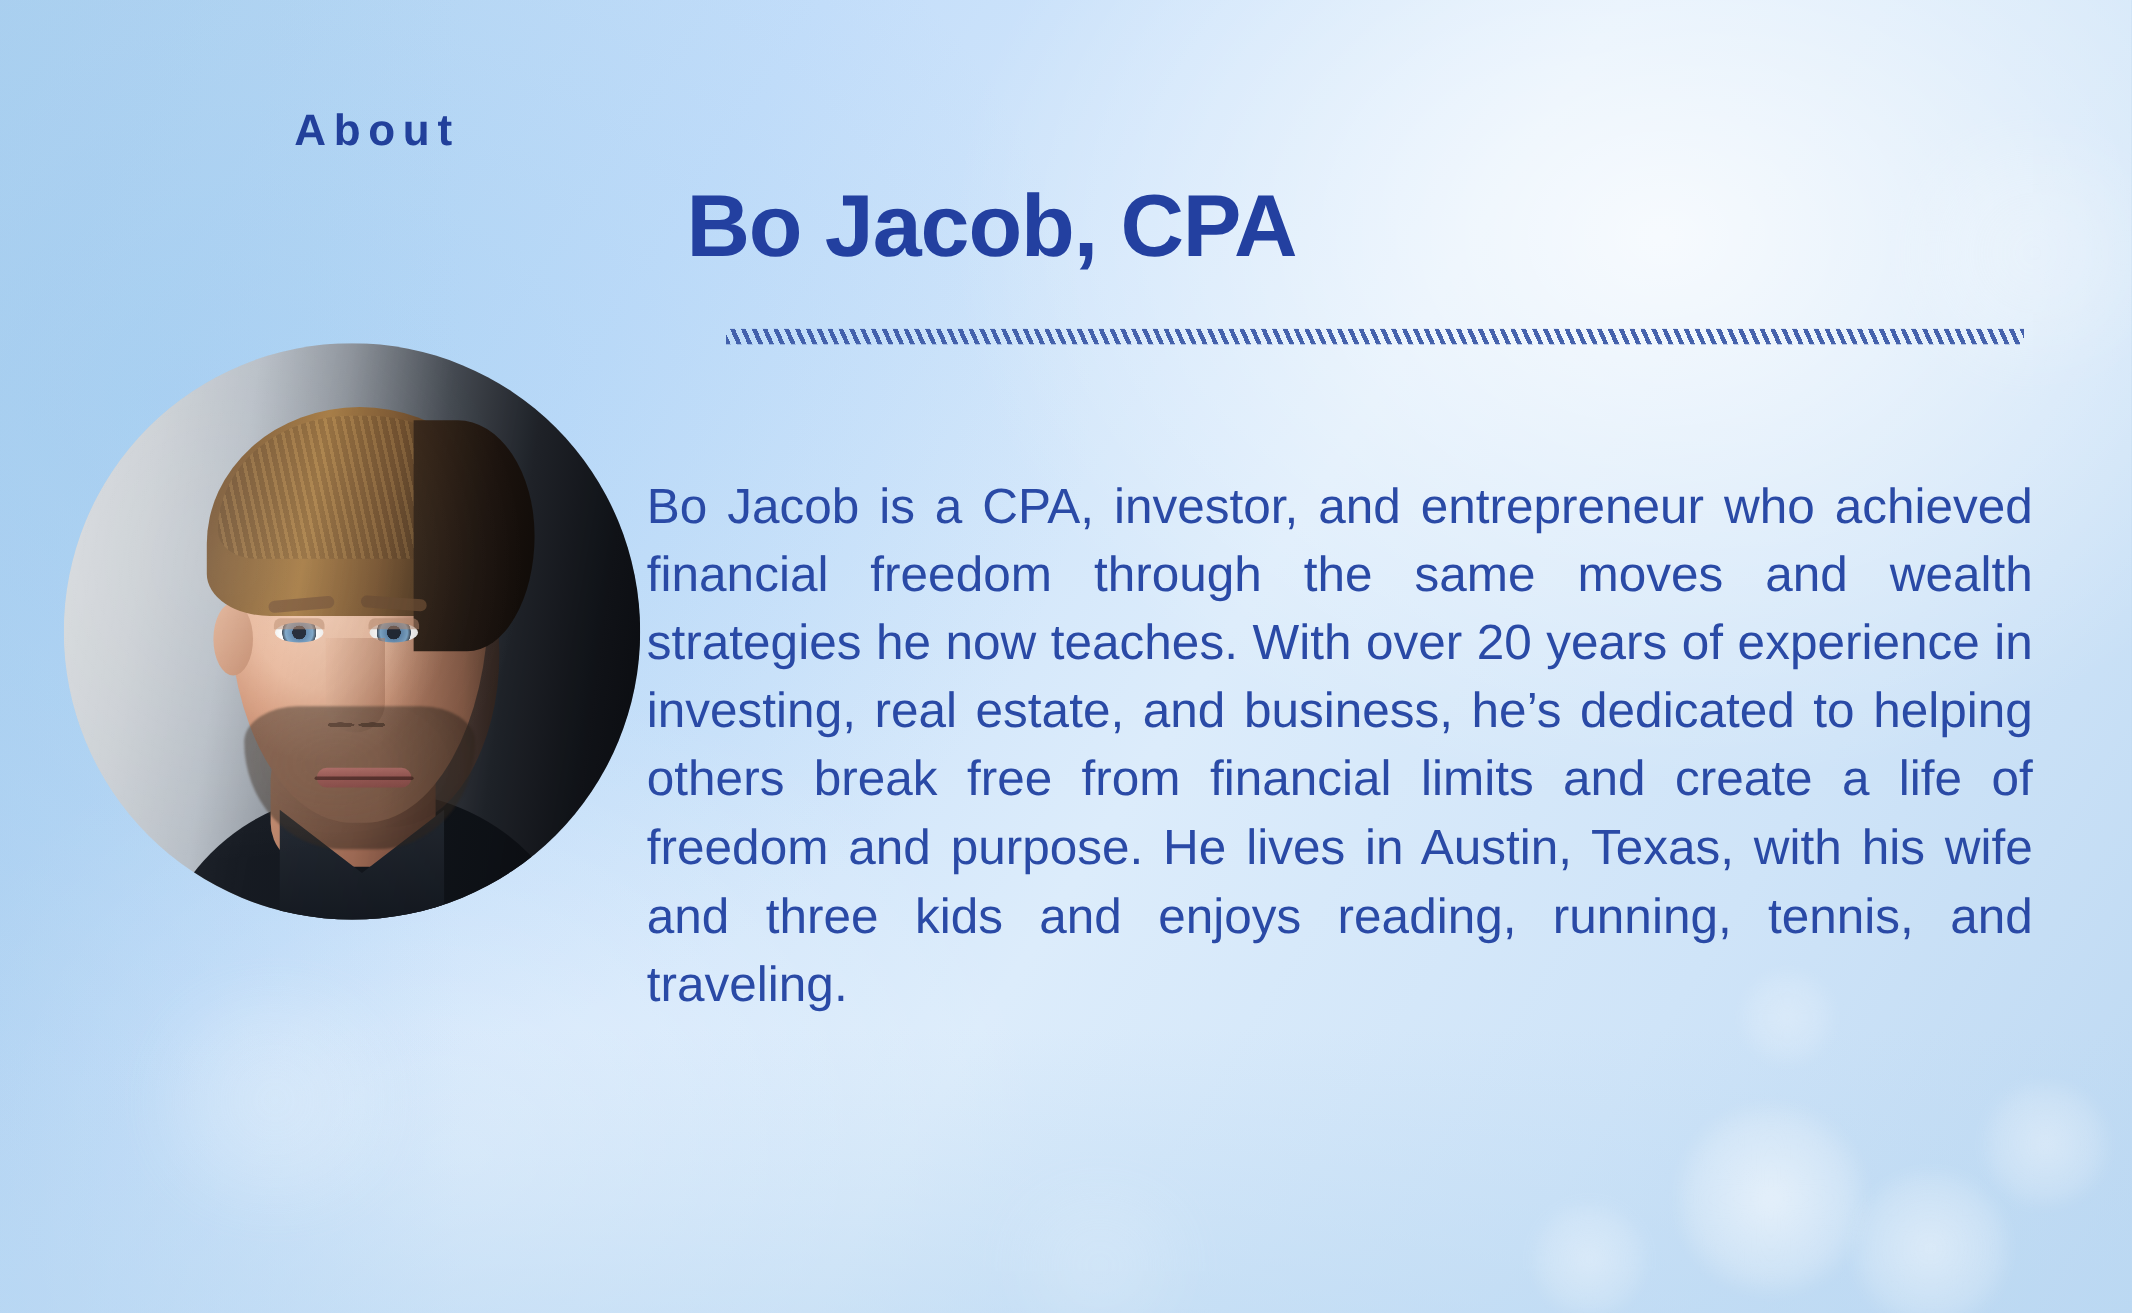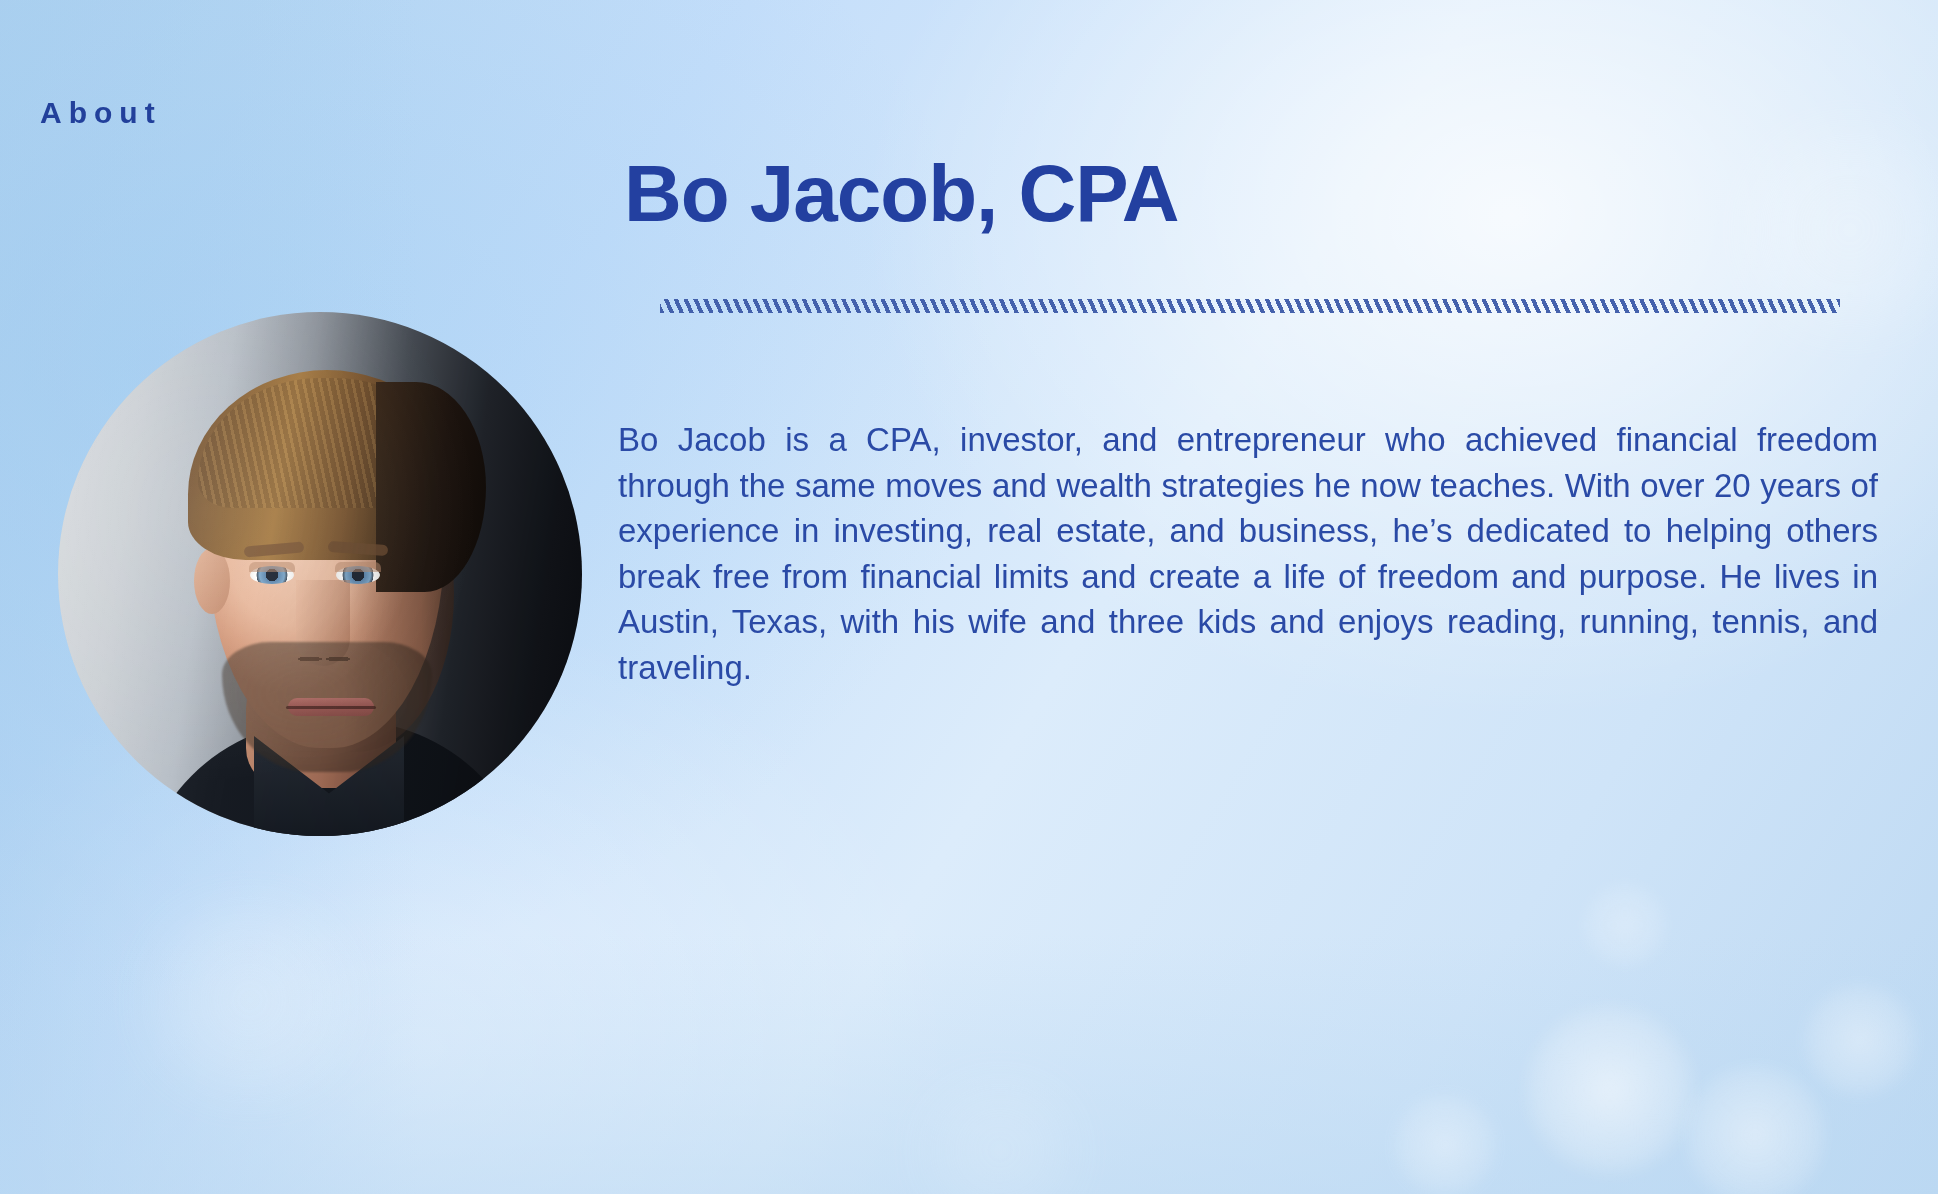--- a/index.html
+++ b/index.html
@@ -29,23 +29,24 @@
   .b7{left:900px;top:1080px;width:200px;height:140px;opacity:.3;filter:blur(24px);}
   .b8{left:1720px;top:120px;width:260px;height:220px;opacity:.5;filter:blur(26px);}
   .haze-bottom{position:absolute;left:0;bottom:0;width:1938px;height:260px;
     background:linear-gradient(to top, rgba(186,216,242,0.55), rgba(186,216,242,0));}
   .haze-left{position:absolute;left:0;top:0;width:420px;height:1194px;
     background:linear-gradient(to right, rgba(163,203,238,0.45), rgba(163,203,238,0));}
 
   
   #about-label{
     position:absolute;left:40px;top:92px;width:378px;
+    text-align:right;
     color:#22409b;
     font-weight:700;
-    font-size:30px;
+    font-size:40px;
     line-height:1.38;
     letter-spacing:7px;
   }
   #about-label .ln{display:block;white-space:nowrap;}
 
   
   #portrait{
     position:absolute;left:58px;top:312px;width:524px;height:524px;
     border-radius:50%;overflow:hidden;
   }
@@ -152,39 +153,39 @@
     background:rgba(70,38,34,.75);
   }
   #portrait .vignette{
     position:absolute;inset:0;border-radius:50%;
     background:radial-gradient(circle at 28% 38%, rgba(255,255,255,0.10) 0%, rgba(0,0,0,0) 55%),
                linear-gradient(100deg, rgba(255,255,255,0.10) 0%, rgba(0,0,0,0) 40%, rgba(0,0,0,0.25) 100%);
   }
 
   
   #headline{
-    position:absolute;left:624px;top:100px;
+    position:absolute;left:624px;top:112px;
     color:#2340a0;
     font-weight:700;
     font-size:80px;
     line-height:1.0;
     letter-spacing:-1px;
     white-space:nowrap;
   }
   #divider{
     position:absolute;left:660px;top:299px;width:1180px;height:14px;
     background:repeating-linear-gradient(66deg,
       #3c5aa8 0px, #3c5aa8 4px,
       rgba(255,255,255,0) 4px, rgba(255,255,255,0) 9px);
     opacity:.95;
   }
   #bio{
-    position:absolute;left:618px;top:384px;width:1260px;
+    position:absolute;left:588px;top:384px;width:1260px;
     color:#2a4aa6;
-    font-size:33px;
+    font-size:45px;
     line-height:1.38;
     text-align:justify;
     text-justify:inter-word;
   }
 </style>
 </head>
 <body>
 
 <div id="stage">
 

